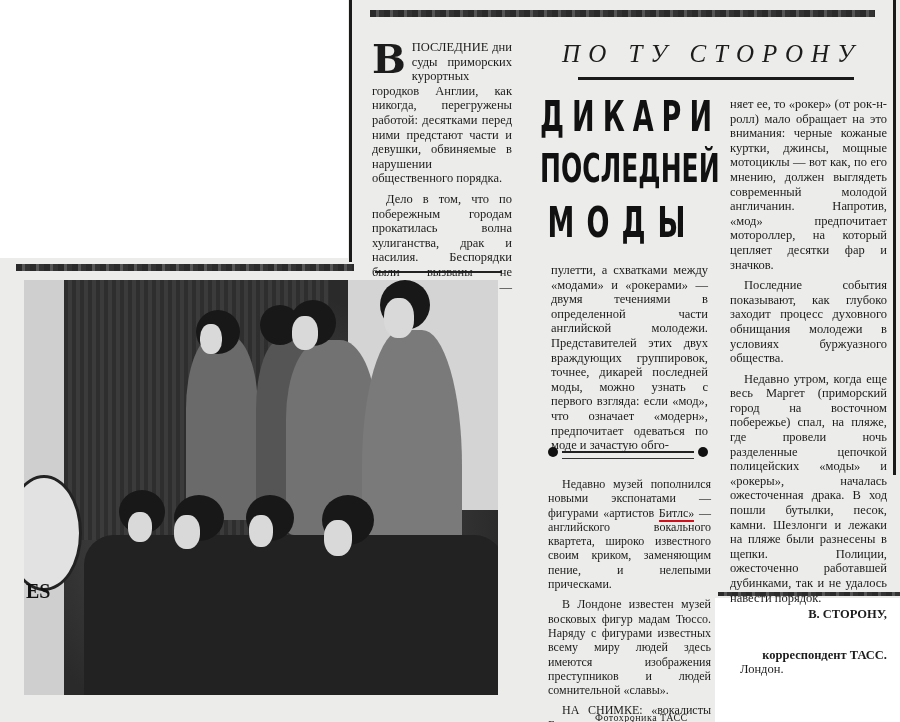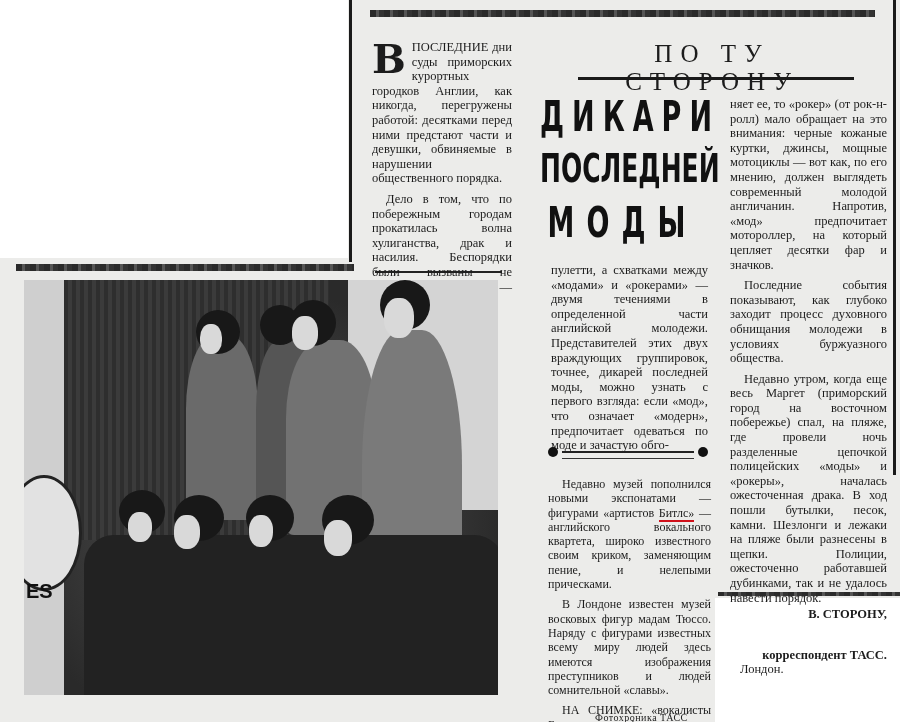--- a/index.html
+++ b/index.html
@@ -8,41 +8,41 @@
   .paper { position: absolute; background: #ececea; }
   #upper { left: 348px; top: 0; width: 552px; height: 260px; }
   #lower { left: 0; top: 258px; width: 900px; height: 464px; }
   #blank { position: absolute; left: 715px; top: 598px; width: 185px; height: 124px; background: #ffffff; }
   .rule-bar { position: absolute; height: 7px; background: repeating-linear-gradient(90deg,#2a2a2a 0 6px,#555 6px 9px,#333 9px 14px); }
   .vline { position: absolute; width: 3px; background: #1a1a1a; }
   .col { position: absolute; font-size: 12.5px; line-height: 14.6px; text-align: justify; }
   .col p { margin: 0; text-indent: 14px; }
   .col p + p { margin-top: 6px; }
   .dropcap { float: left; font-family: "DejaVu Serif", serif; font-weight: bold; font-size: 40px; line-height: 34px; margin: 2px 6px 0 0; }
-  .rubric { position: absolute; left: 562px; top: 40px; width: 300px; text-align: center; 
+  .rubric { position: absolute; left: 562px; top: 40px; width: 300px; text-align: center; font-style: italic;
             font-size: 25px; letter-spacing: 8px; font-family: "Liberation Serif", serif; }
   .rubric-line { position: absolute; left: 578px; top: 77px; width: 276px; height: 3px; background: #1a1a1a; }
   .headline { position: absolute; left: 540px; width: 165px; text-align: center; font-family: "DejaVu Sans", sans-serif;
               font-weight: bold; color: #111; transform: scaleY(1.55); transform-origin: top center; }
   .sep { position: absolute; left: 548px; top: 447px; width: 160px; height: 12px; }
   .sep .dot { position: absolute; top: 0; width: 10px; height: 10px; border-radius: 50%; background: #111; }
   .sep .l1 { position: absolute; left: 14px; right: 14px; top: 4px; height: 2px; background: #222; }
   .sep .l2 { position: absolute; left: 14px; right: 14px; top: 11px; height: 1px; background: #333; }
   .underline-red { border-bottom: 2px solid #d0101a; }
   .photo { position: absolute; left: 24px; top: 280px; width: 474px; height: 415px;
            background: radial-gradient(circle at 50% 60%, #5a5a5a, #2a2a2a 70%), #3a3a3a; overflow: hidden; }
   .photo .wall { position: absolute; left: 0; top: 0; width: 40px; height: 100%; background: #cfcfcf; }
   .photo .wall2 { position: absolute; right: 0; top: 0; width: 150px; height: 230px; background: #d4d4d4; }
   .photo .curtain { position: absolute; left: 40px; top: 0; width: 265px; height: 260px;
                     background: repeating-linear-gradient(90deg,#2e2e2e 0 4px,#3b3b3b 4px 8px); }
   .fig { position: absolute; background: #6a6a6a; border-radius: 40% 40% 8px 8px; }
   .head { position: absolute; border-radius: 50%; background: #181818; }
   .face { position: absolute; border-radius: 45%; background: #d9d9d9; }
   .drum { position: absolute; left: -18px; top: 195px; width: 70px; height: 110px; border-radius: 50%; background: #e2e2e2; border: 3px solid #222; }
-  .drum-text { position: absolute; left: 2px; top: 300px; font-family: Liberation Sans, sans-serif; font-weight: bold; font-size: 20px; color: #111; }
+  .drum-text { position: absolute; left: 2px; top: 300px; font-family: Liberation Serif, serif; font-weight: bold; font-size: 20px; color: #111; }
   .credit { position: absolute; left: 595px; top: 712px; font-size: 10px; letter-spacing: 0.5px; }
   .sign { font-weight: bold; text-align: right; margin-top: 26px; }
 </style>
 </head>
 <body>
 
 <div class="paper" id="upper"></div>
 <div class="paper" id="lower"></div>
 <div id="blank"></div>
 

